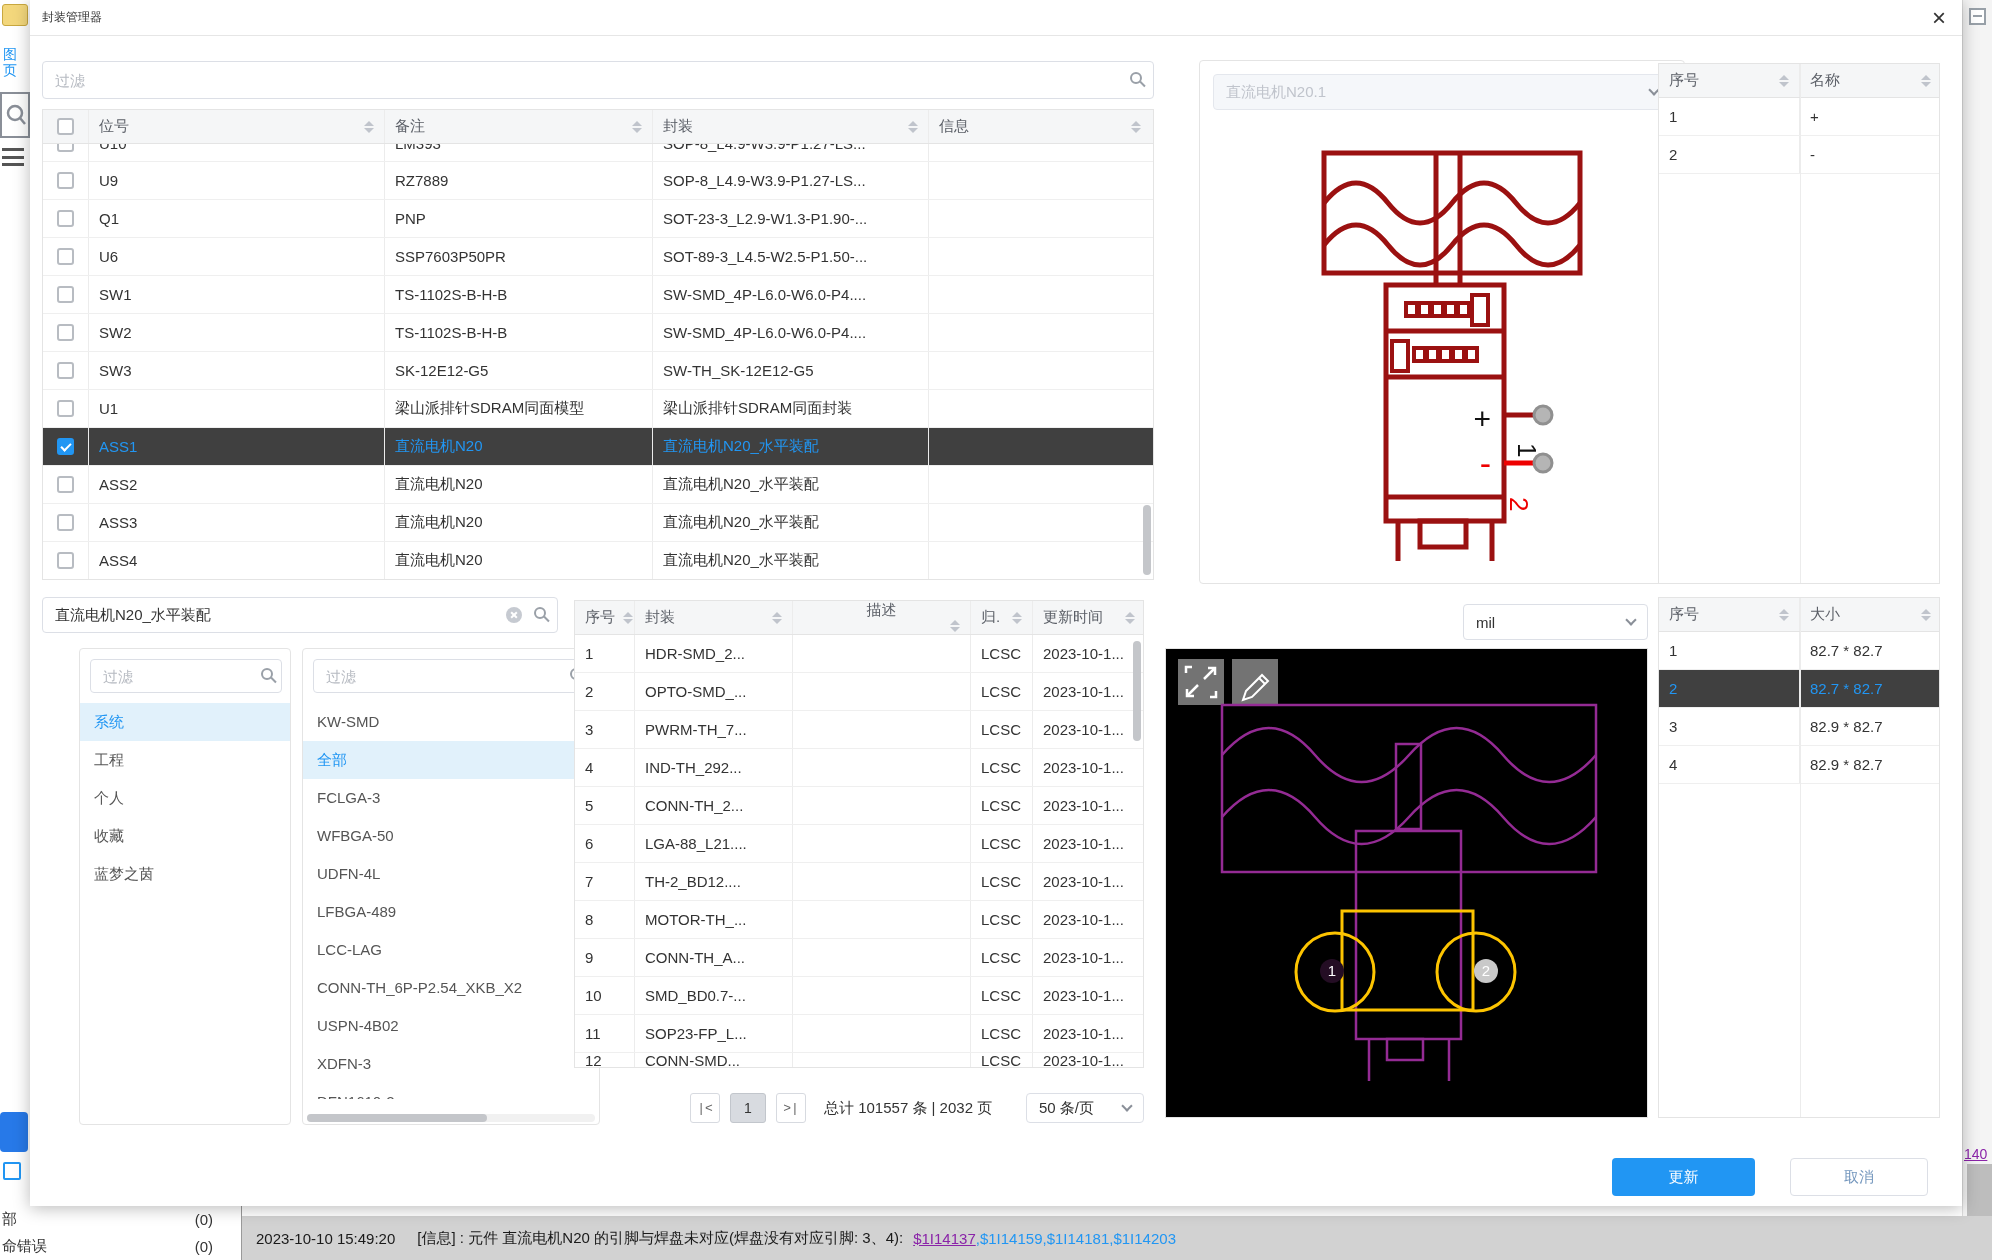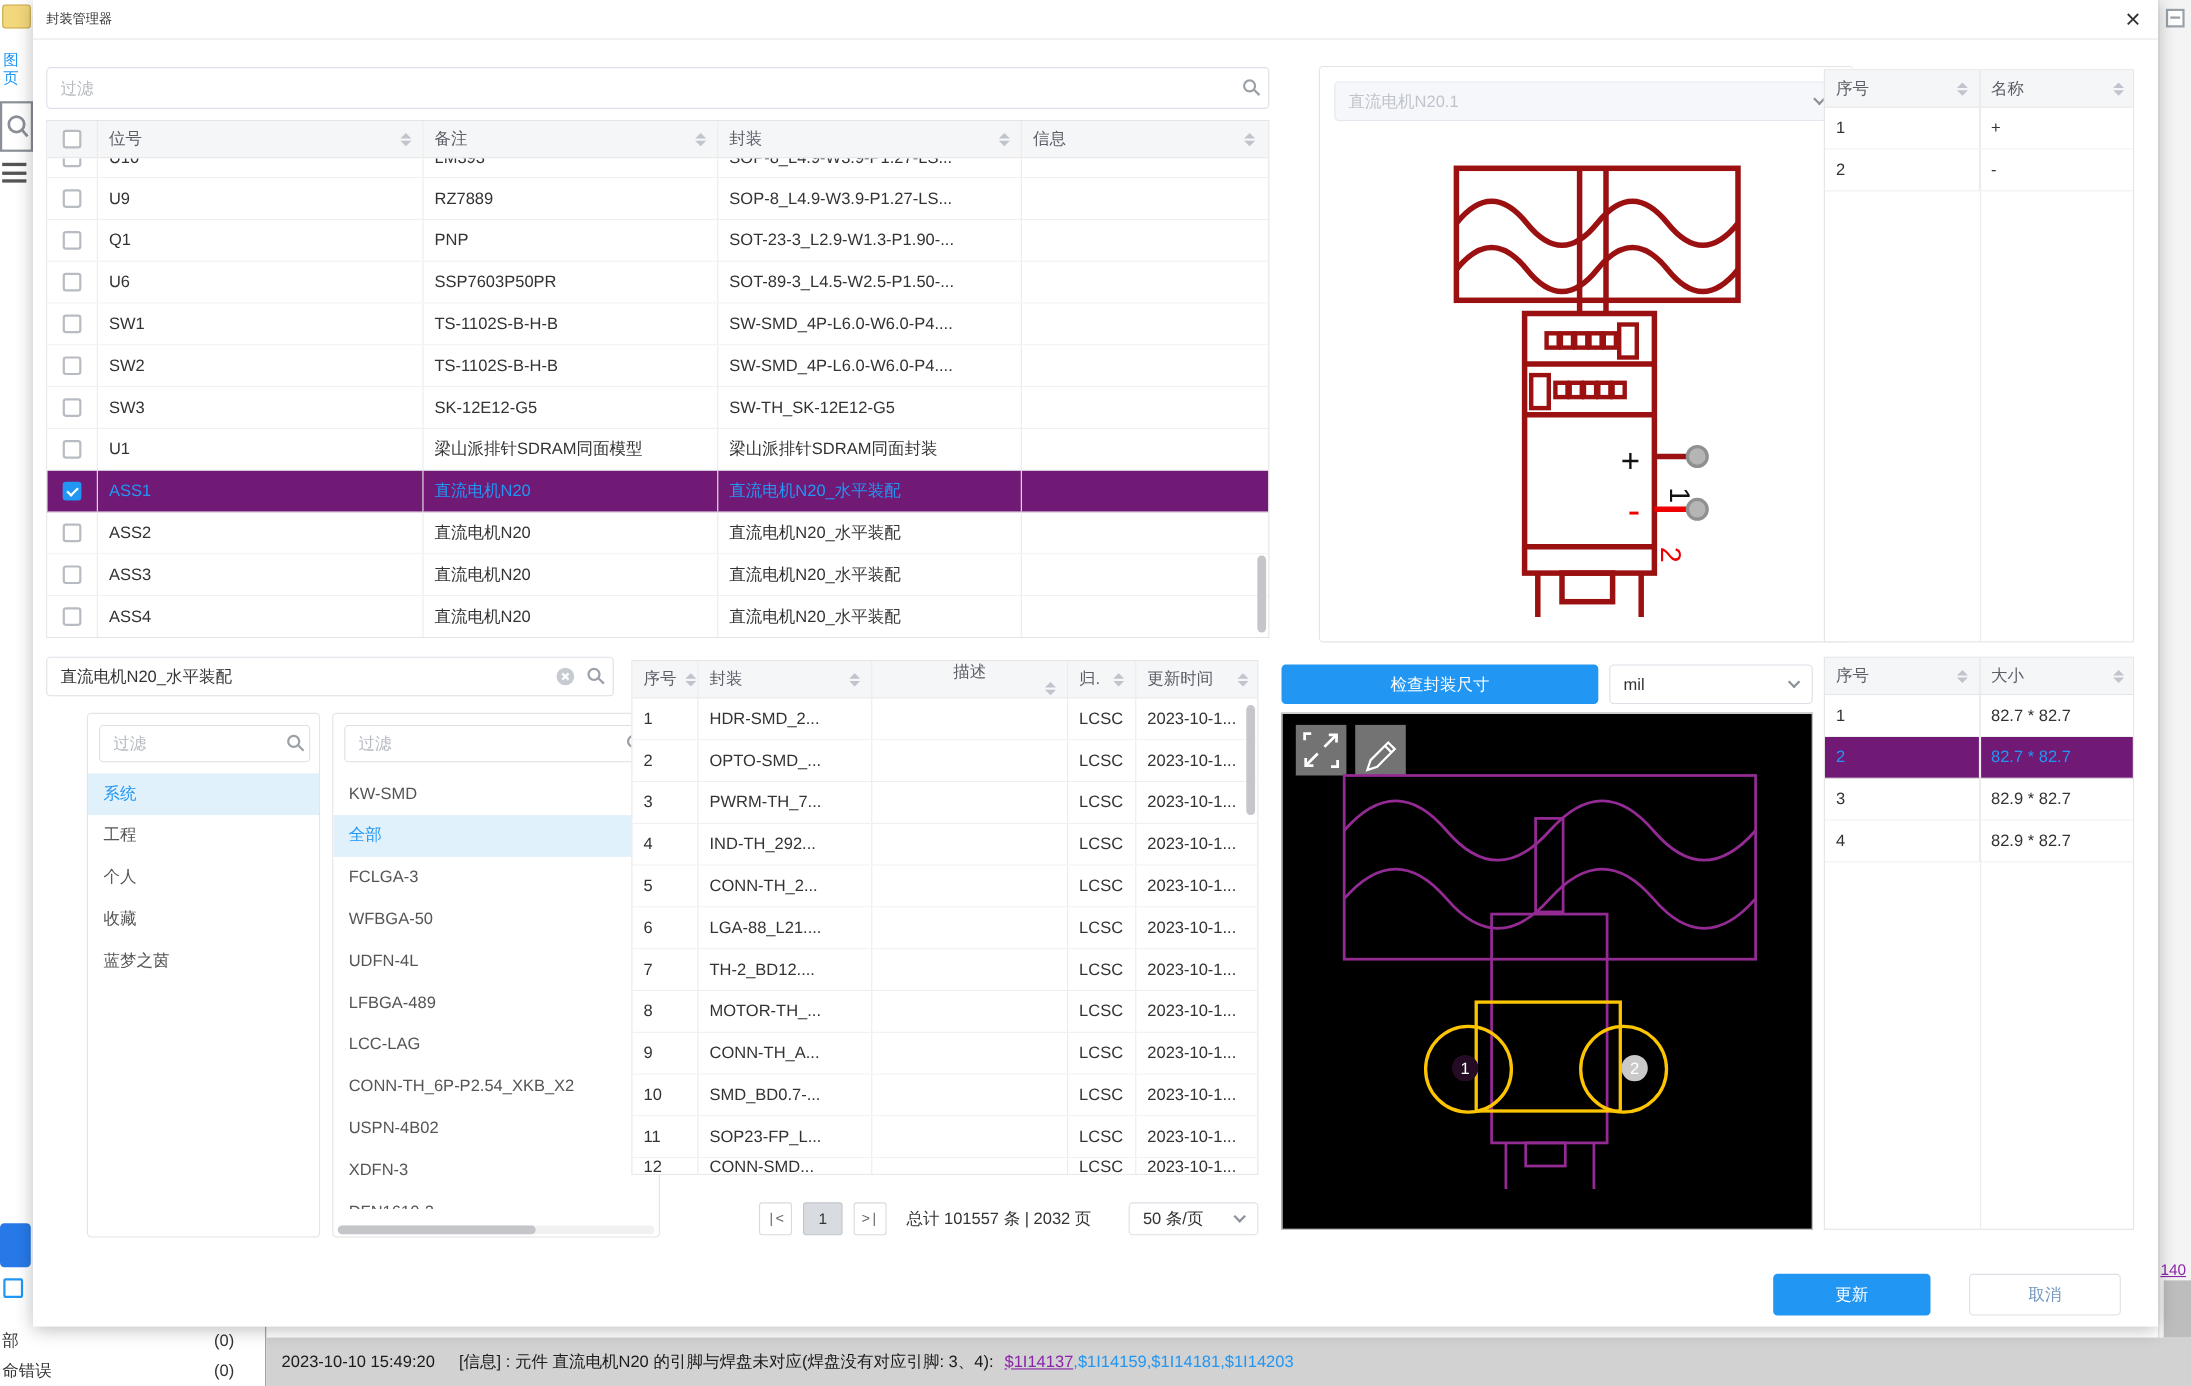--- a/index.html
+++ b/index.html
@@ -50,21 +50,21 @@
   .mag::after{content:"";position:absolute;width:7px;height:2px;background:#9aa0a8;transform:rotate(45deg);right:-6px;bottom:-3px;}
   .clear-x{position:absolute;right:36px;top:50%;margin-top:-8px;width:16px;height:16px;border-radius:50%;background:#c6cad1;}
   .clear-x::before,.clear-x::after{content:"";position:absolute;left:4px;top:7px;width:8px;height:2px;background:#fff;}
   .clear-x::before{transform:rotate(45deg);}
   .clear-x::after{transform:rotate(-45deg);}
 
   
   .tbl{position:absolute;border:1px solid #e4e4e4;background:#fff;overflow:hidden;}
   .t-head{display:flex;background:#f5f6f7;border-bottom:1px solid #e4e4e4;height:34px;}
   .t-row{display:flex;height:38px;border-bottom:1px solid #efefef;background:#fff;}
-  .t-row.selected{background:#701a75;}
+  .t-row.selected{background:#404040;}
   .t-row.selected .td{color:var(--accent);}
   .td{display:flex;align-items:center;padding:0 10px;border-right:1px solid #ececec;font-size:15px;color:#333;overflow:hidden;white-space:nowrap;flex:none;height:100%;}
   .td:last-child{border-right:none;}
   .t-head .td{color:#5a5e66;}
   .cb-cell{justify-content:center;padding:0;}
   .partial-top{height:18px;overflow:hidden;}
   .partial-top .td{height:38px;margin-top:-20px;}
   .partial-bottom{height:16px !important;overflow:hidden;}
   .col-div{position:absolute;top:0;bottom:0;width:1px;background:#ececec;}
   .sort{display:inline-flex;flex-direction:column;gap:2px;margin-left:auto;padding-left:8px;}
@@ -778,21 +778,20 @@
             <span>2</span>
           </div>
           <div class="td" style="width: 141px;">
             <span>-</span>
           </div>
         </div>
       </div>
     <div class="col-div" style="left:141px;"></div>
   </div>
 
-  <div class="btn btn-blue" style="position:absolute;left:1135px;top:604px;width:288px;height:36px;">检查封装尺寸</div>
   <div class="sel" style="position:absolute;left:1433px;top:604px;width:185px;height:36px;">
     <span>mil</span>
     <span class="chev"></span>
   </div>
 
   <div class="pcb-panel" style="left:1135px;top:648px;width:483px;height:470px;">
     <div class="tool" style="left:12px;top:10px;">
       <svg width="46" height="46" viewBox="0 0 46 46" fill="none" stroke="#fff" stroke-width="2.5">
         <polyline points="8,14 8,8 14,8"></polyline>
           <polyline points="38,32 38,38 32,38"></polyline>

